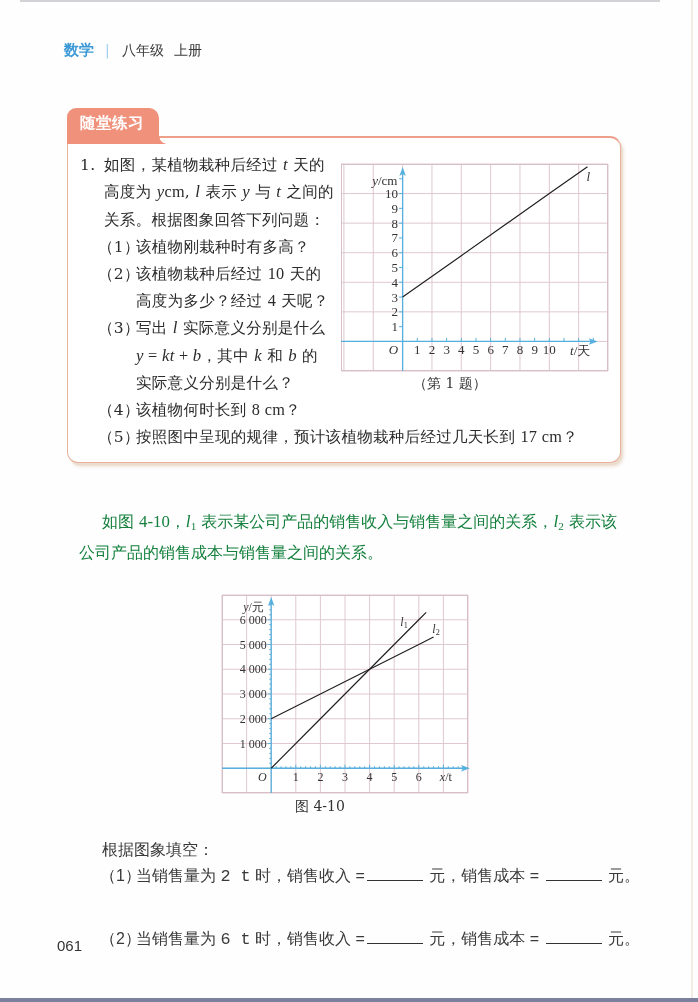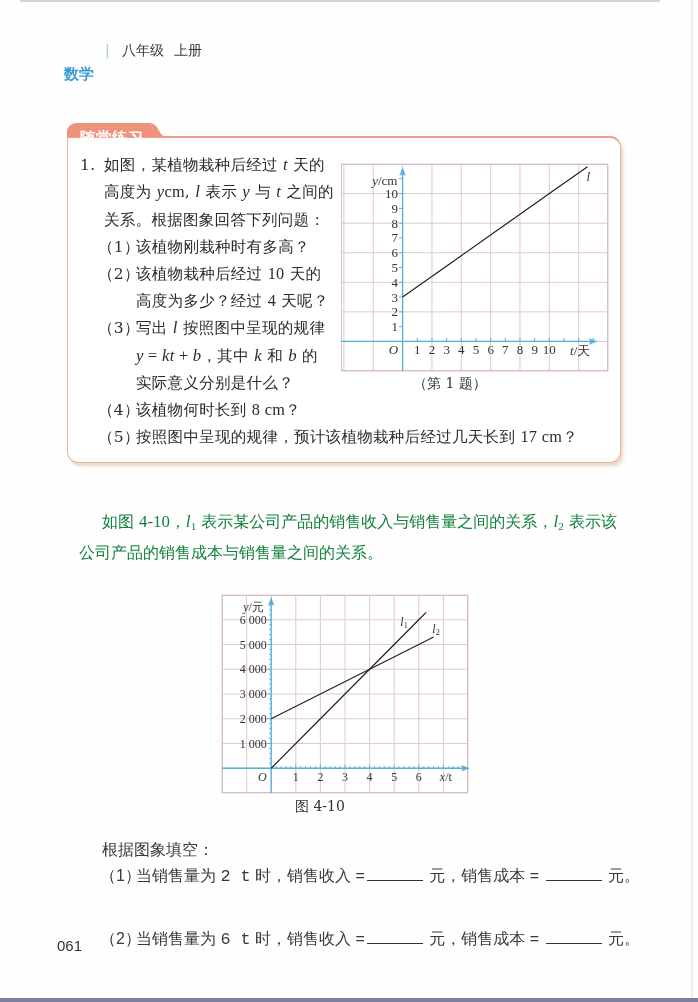--- a/index.html
+++ b/index.html
@@ -9,31 +9,31 @@
   html,body{margin:0;padding:0;background:#fff;}
   .page{position:relative;width:698px;height:1002px;overflow:hidden;background:#fefefe;
         font-family:"DejaVu Serif", serif;color:var(--text);}
   .scan-top{position:absolute;left:20px;top:0;width:640px;height:2px;background:#d3d3d7;}
   .scan-bottom{position:absolute;left:0;top:998px;width:698px;height:4px;background:#7b819c;}
   .page-edge{position:absolute;left:691px;top:0;width:2px;height:998px;background:#f1ede3;}
 
   
   .hdr{position:absolute;top:41px;height:18px;line-height:18px;white-space:nowrap;
        font-family:"DejaVu Sans", sans-serif;font-size:14px;color:#3a3a3a;}
-  .hdr-subject{left:64px;font-size:15px;font-weight:bold;color:var(--accent);margin-top:24px;}
+  .hdr-subject{left:64px;font-size:15px;font-weight:bold;color:var(--accent);}
   .hdr-sep{left:105px;color:var(--separator);}
   .hdr-grade{left:122px;}
   .hdr-volume{left:174px;}
 
   
   .ex-box{position:absolute;left:67px;top:136px;width:552px;height:324px;background:#fff;
           border:1.5px solid var(--box-border);border-top:2px solid var(--box-top);
           border-radius:0 11px 11px 11px;
           box-shadow:2px 3px 0 -0.5px #ecdccd, 3px 4px 3px rgba(215,185,160,.35);}
-  .ex-tab{position:absolute;left:67px;top:123px;width:92px;height:14px;background:var(--tab);
+  .ex-tab{position:absolute;left:67px;top:108px;width:92px;height:36px;background:var(--tab);
           border-radius:9px 10px 0 0;}
   .ex-tab::after{content:"";position:absolute;right:-8px;bottom:0;width:8px;height:8px;
           background:radial-gradient(circle at 100% 0, transparent 7.5px, var(--tab) 8px);}
   .ex-tab-label{position:absolute;left:13px;top:0;line-height:30px;color:#fff;font-weight:bold;
           font-size:15.5px;font-family:"DejaVu Sans", sans-serif;letter-spacing:0.5px;white-space:nowrap;}
 
   .ql{position:absolute;height:22px;line-height:22px;font-size:15.5px;white-space:nowrap;
       font-family:"DejaVu Serif", serif;color:var(--text);letter-spacing:0.3px;}
   .ql .lbl{display:inline-block;width:38px;}
   .m{font-family:"Liberation Serif", serif;font-style:italic;font-size:1.08em;}
@@ -91,21 +91,21 @@
   <div class="ql" style="left:104px;top:209px"><span>关系。根据图象回答下列问题：</span></div>
 
   <div class="ql" style="left:98px;top:236px">
     <span class="lbl">（1）</span><span><span>该植物刚栽种时有多高？</span></span>
   </div>
   <div class="ql" style="left:98px;top:263px">
     <span class="lbl">（2）</span><span><span>该植物栽种后经过 </span><span class="n">10</span><span> 天的</span></span>
   </div>
   <div class="ql" style="left:136px;top:290px"><span>高度为多少？经过 </span><span class="n">4</span><span> 天呢？</span></div>
   <div class="ql" style="left:98px;top:317px">
-    <span class="lbl">（3）</span><span><span>写出 </span><span class="m">l</span><span> 按照图中呈现的规律</span></span>
+    <span class="lbl">（3）</span><span><span>写出 </span><span class="m">l</span><span> 实际意义分别是什么</span></span>
   </div>
   <div class="ql" style="left:136px;top:345px"><span class="m">y</span><span class="n"> = </span><span class="m">kt</span><span class="n"> + </span><span class="m">b</span><span>，其中 </span><span class="m">k</span><span> 和 </span><span class="m">b</span><span> 的</span></div>
   <div class="ql" style="left:136px;top:372px"><span>实际意义分别是什么？</span></div>
   <div class="ql" style="left:98px;top:399px">
     <span class="lbl">（4）</span><span><span>该植物何时长到 </span><span class="n">8 cm</span><span>？</span></span>
   </div>
   <div class="ql" style="left:98px;top:426px">
     <span class="lbl">（5）</span><span><span>按照图中呈现的规律，预计该植物栽种后经过几天长到 </span><span class="n">17 cm</span><span>？</span></span>
   </div>
 

